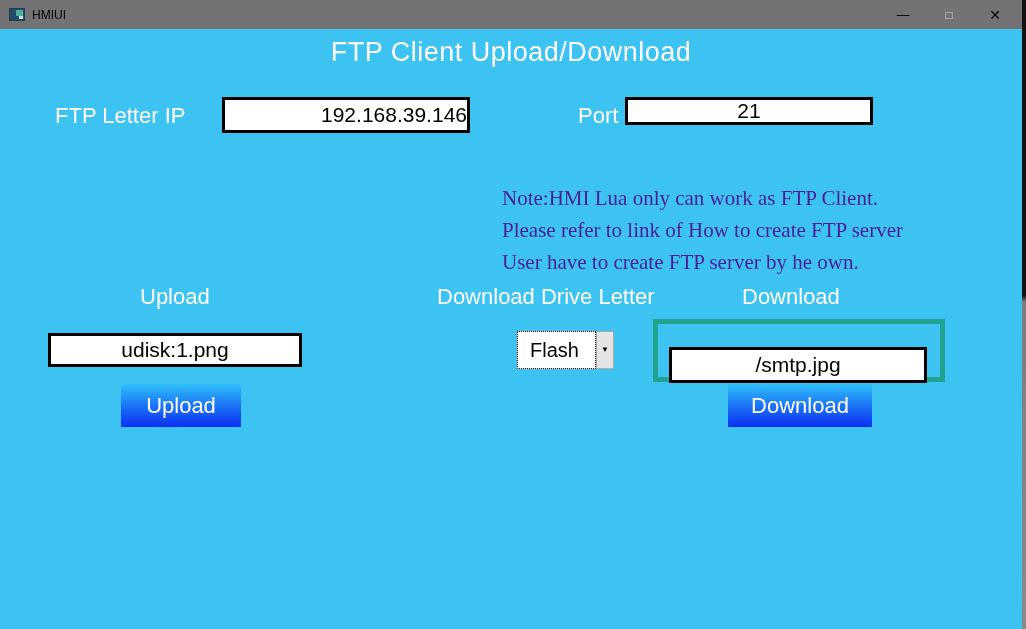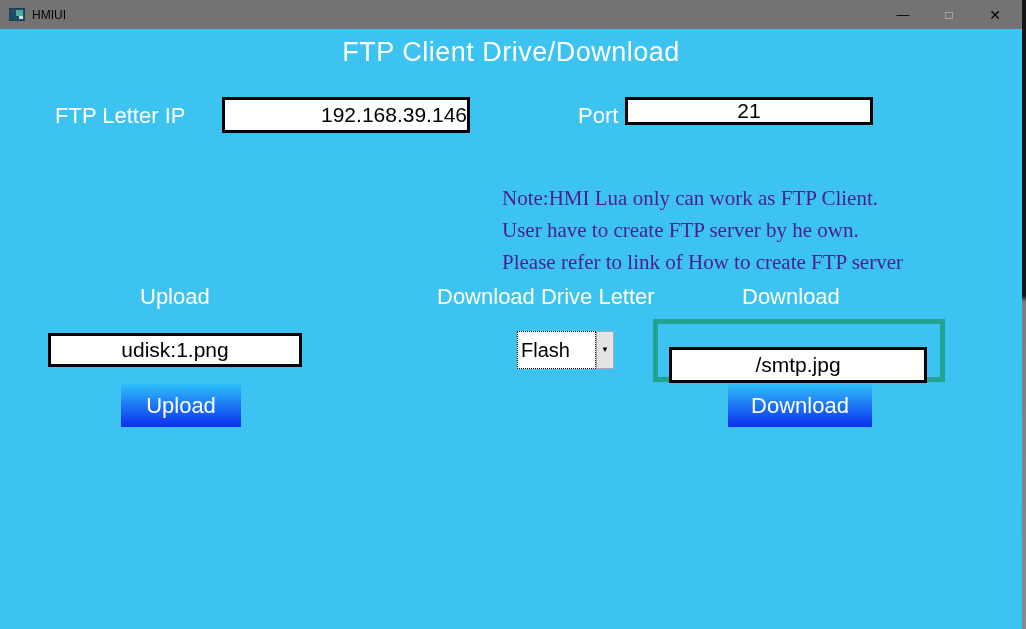--- a/index.html
+++ b/index.html
@@ -56,21 +56,21 @@
     font-family:"Liberation Sans", sans-serif;
   }
 
   .note { position:absolute; left:502px; top:153px; color:#4c1d95; font-size:21px; line-height:32px; white-space:nowrap;font-family:Liberation Serif, serif; }
 
   
   .combo { position:absolute; left:517px; top:302px; width:97px; height:38px; background:#ffffff; }
   .combo-field {
     position:absolute; left:0; top:0; bottom:0; right:18px;
     border:1px dotted #000; display:flex; align-items:center;
-    padding-left:3px; font-size:20px; color:#000; background:#fff;
+    padding-left:12px; font-size:20px; color:#000; background:#fff;
   }
   .combo-btn {
     position:absolute; right:0; top:0; width:18px; height:100%;
     background:#e4e4e4; border:1px solid #a9a9a9;
     display:flex; align-items:center; justify-content:center;
   }
   .combo-arrow { font-size:8px; color:#000; line-height:1; }
 
   
   .highlight-rect {
@@ -93,31 +93,31 @@
   <span class="titlebar-text">HMIUI</span>
   <div class="win-controls">
     <div class="win-btn minimize">—</div>
     <div class="win-btn maximize">□</div>
     <div class="win-btn close">✕</div>
   </div>
 </div>
 
 <div class="client">
 
-  <div class="page-title">FTP Client Drive/Download</div>
+  <div class="page-title">FTP Client Upload/Download</div>
 
   <div class="lbl" style="left:55px; top:74px;">FTP Letter IP</div>
   <input class="box-input" style="left: 222px; top: 68px; width: 248px; height: 36px; text-align: right;" value="192.168.39.146">
   <div class="lbl" style="left:578px; top:74px;">Port</div>
   <input class="box-input" style="left: 625px; top: 68px; width: 248px; height: 28px;" value="21">
 
   <div class="note">
     <div>Note:HMI Lua only can work as FTP Client.</div>
+    <div>Please refer to link of How to create FTP server</div>
     <div>User have to create FTP server by he own.</div>
-    <div>Please refer to link of How to create FTP server</div>
   </div>
 
   <div class="lbl" style="left:140px; top:255px;">Upload</div>
   <div class="lbl" style="left:437px; top:255px;">Download Drive Letter</div>
   <div class="lbl" style="left:742px; top:255px;">Download</div>
 
   <input class="box-input" style="left: 48px; top: 304px; width: 254px; height: 34px;" value="udisk:1.png">
 
   <div class="combo">
     <div class="combo-field">Flash</div>

